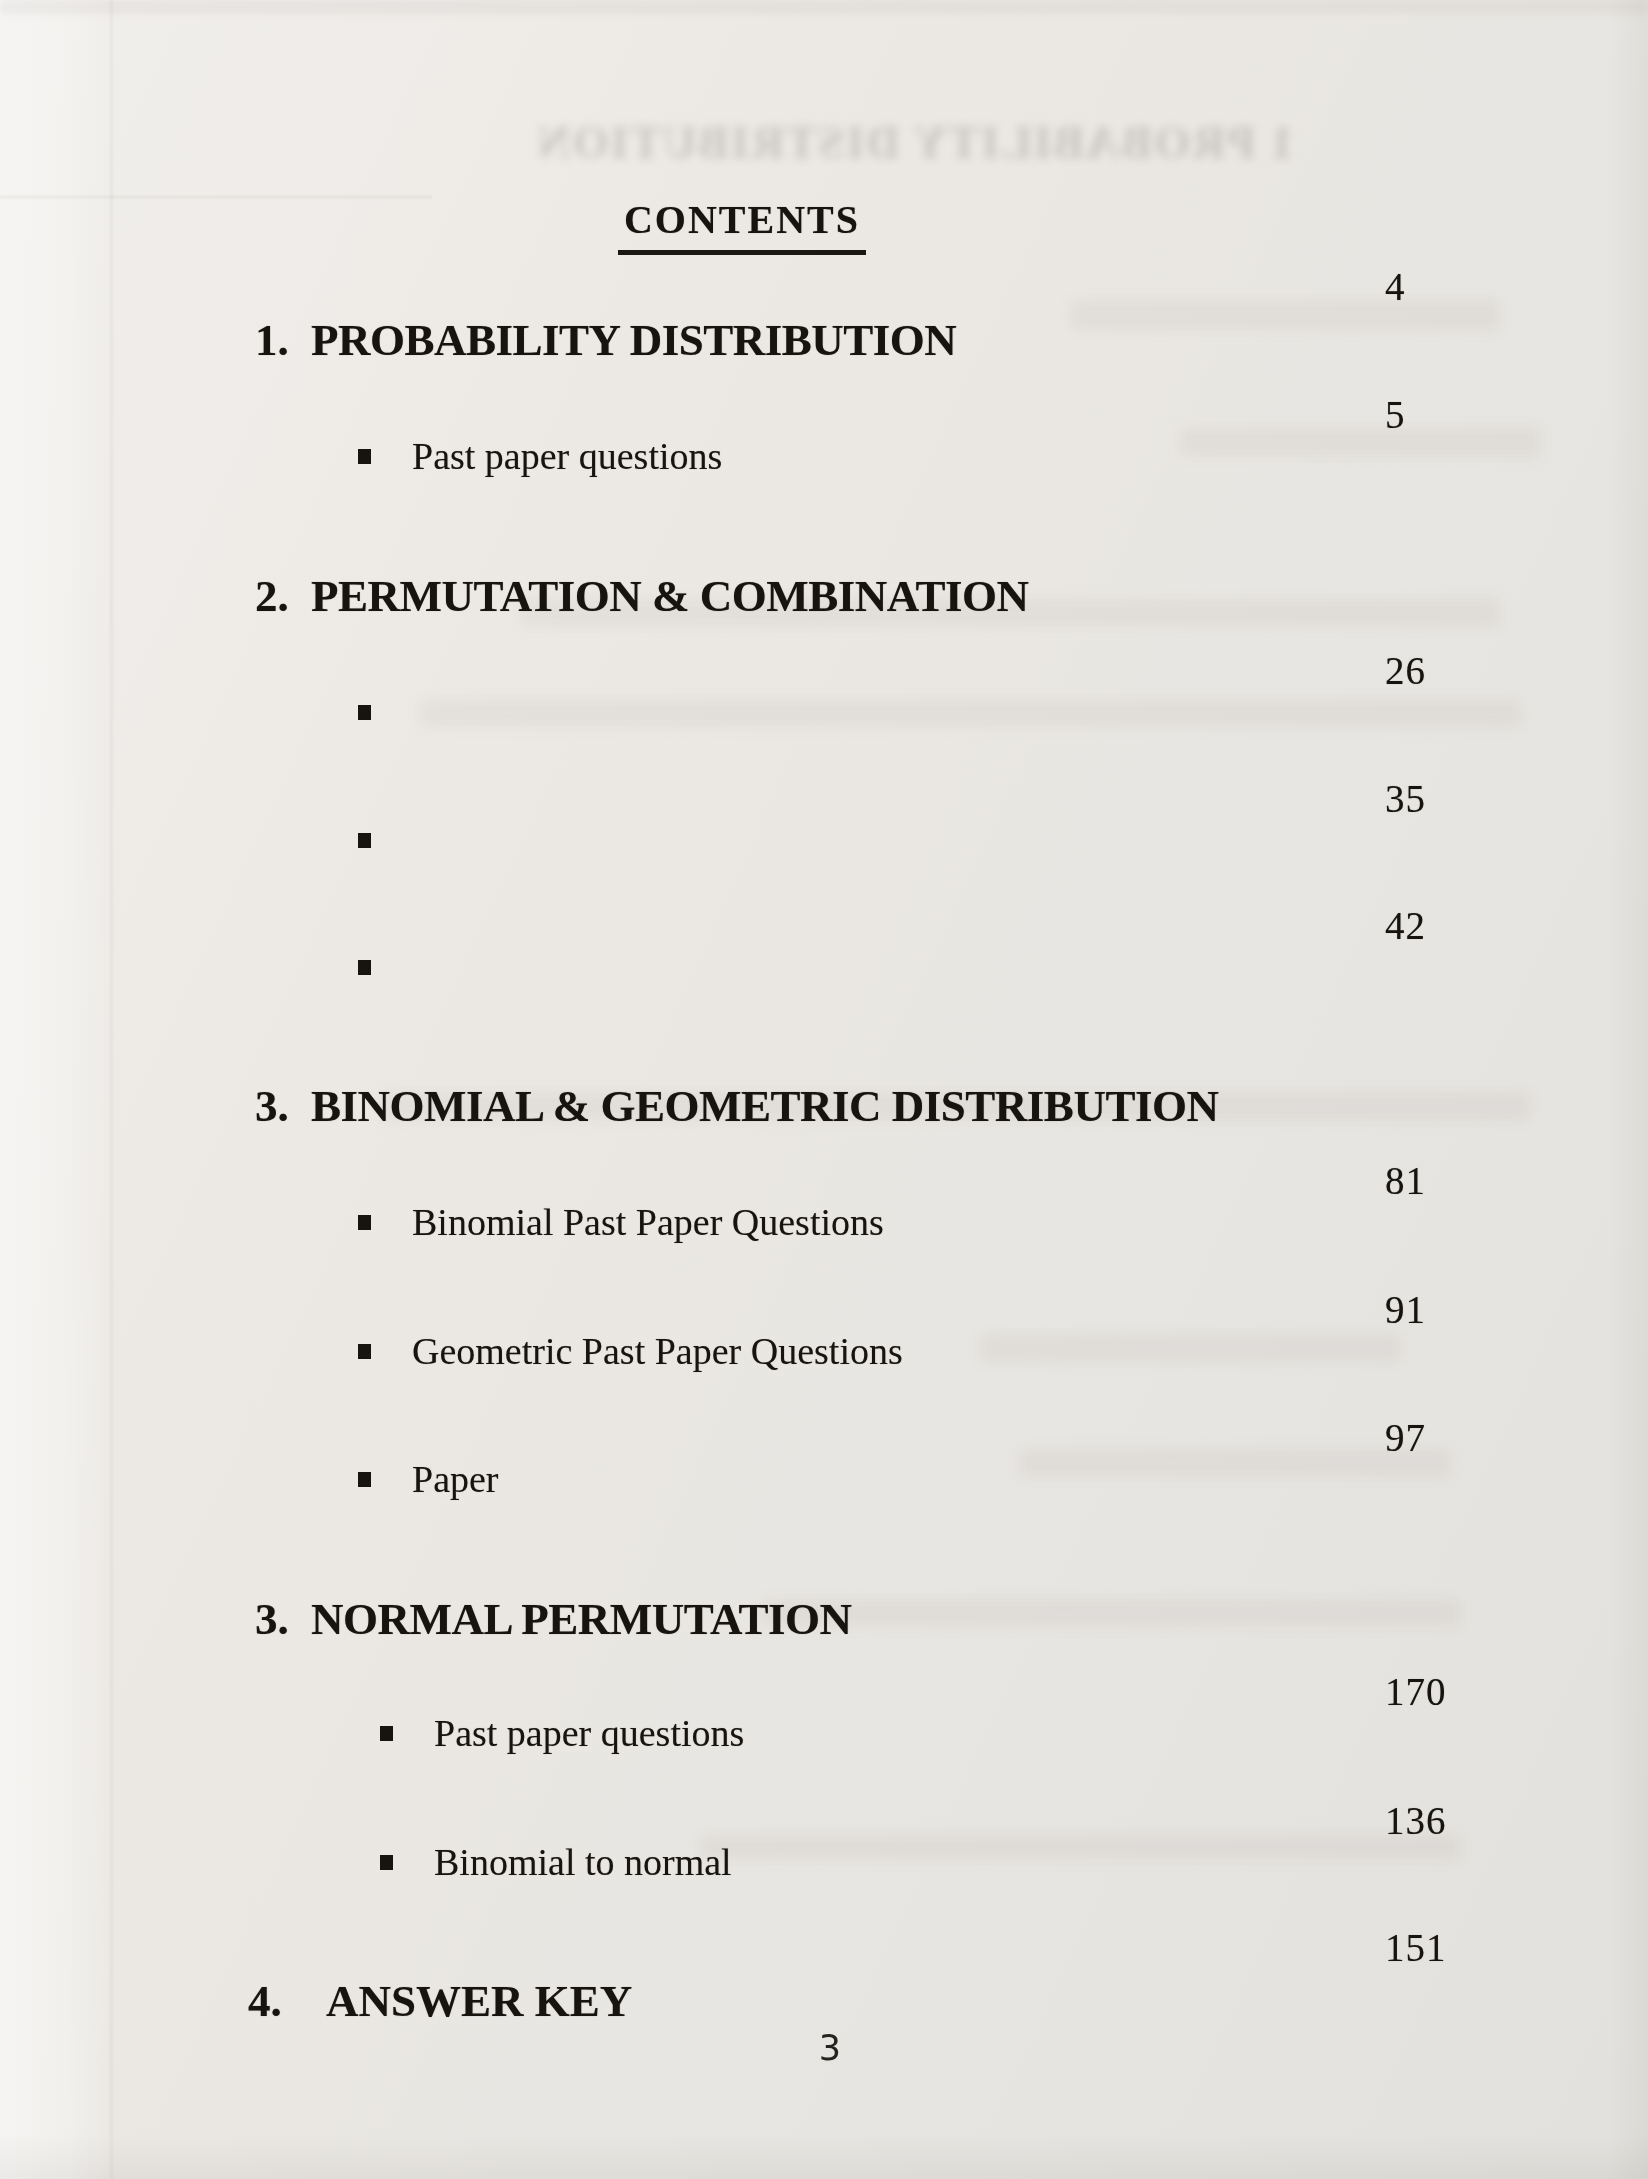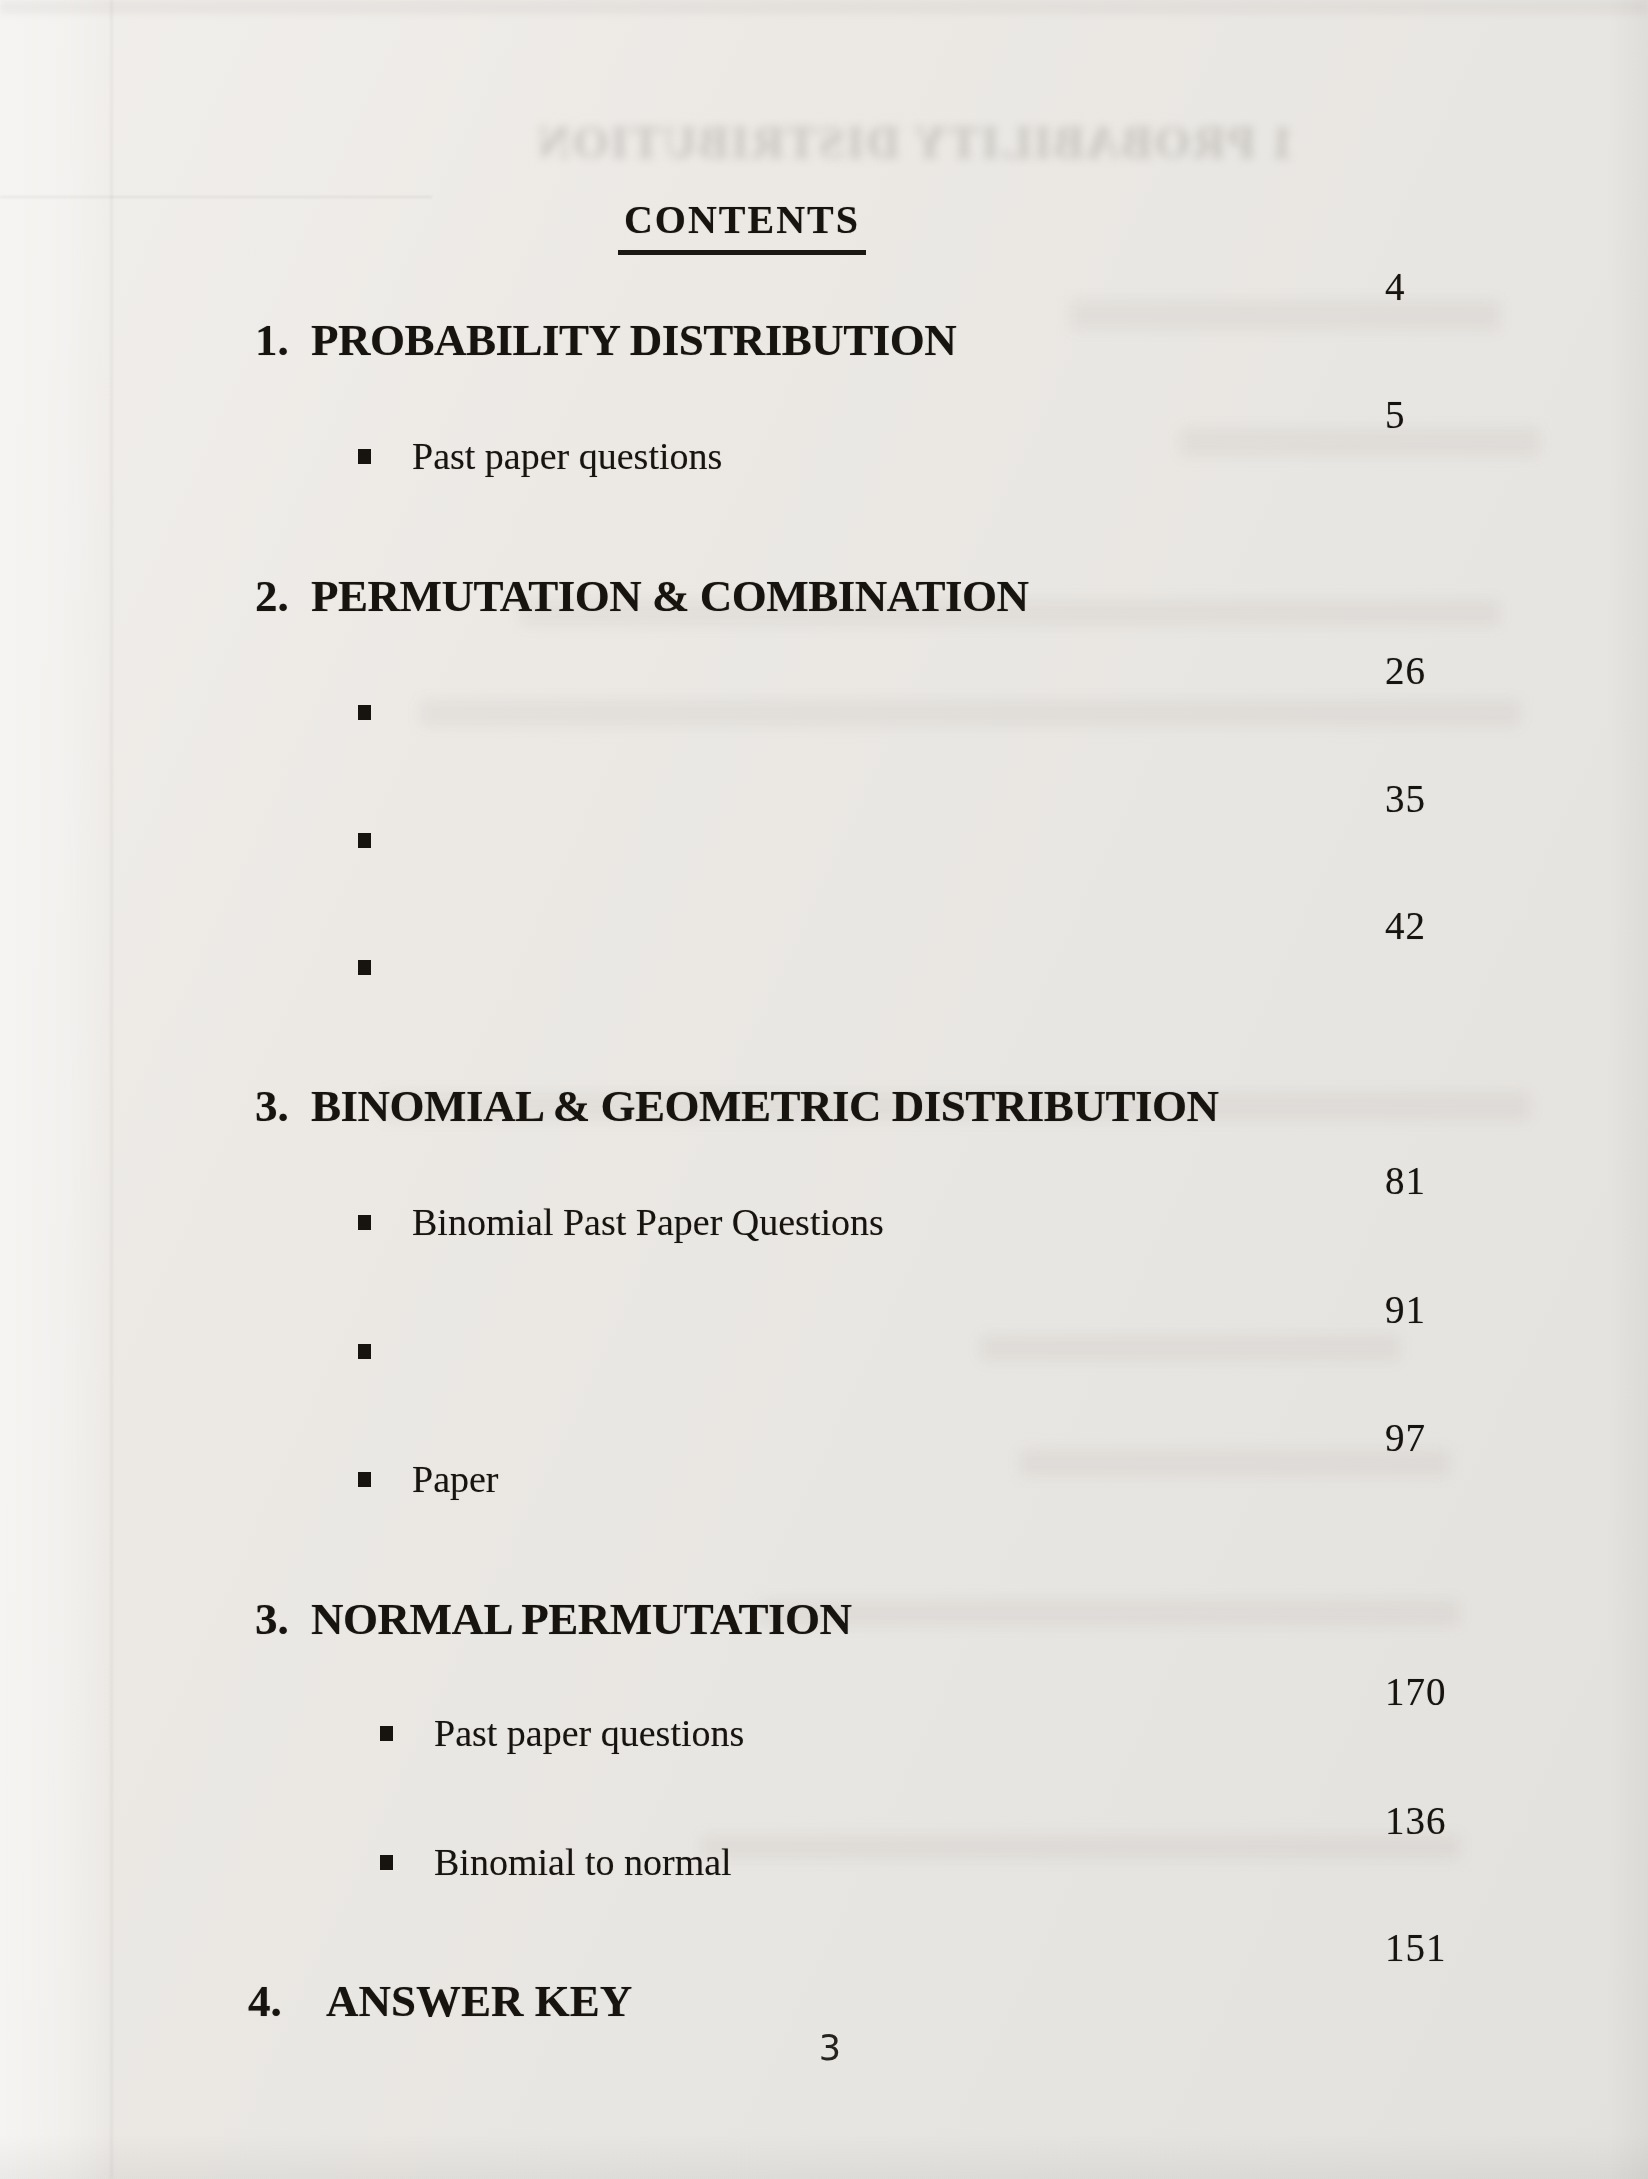--- a/index.html
+++ b/index.html
@@ -133,21 +133,21 @@
     <span class="sec-num">3.</span><span>BINOMIAL &amp; GEOMETRIC DISTRIBUTION</span>
     <span class="pagenum"></span>
   </div>
 
   <div class="row bullet" style="top:1156px;">
     <span class="bullet-sq"></span><span>Binomial Past Paper Questions</span>
     <span class="pagenum">81</span>
   </div>
 
   <div class="row bullet" style="top:1285px;">
-    <span class="bullet-sq"></span>
+    <span class="bullet-sq"></span><span>Geometric Past Paper Questions</span>
     <span class="pagenum">91</span>
   </div>
 
   <div class="row bullet" style="top:1413px;">
     <span class="bullet-sq"></span><span>Paper</span>
     <span class="pagenum">97</span>
   </div>
 
   <div class="row section" style="top:1541px;">
     <span class="sec-num">3.</span><span>NORMAL PERMUTATION</span>

